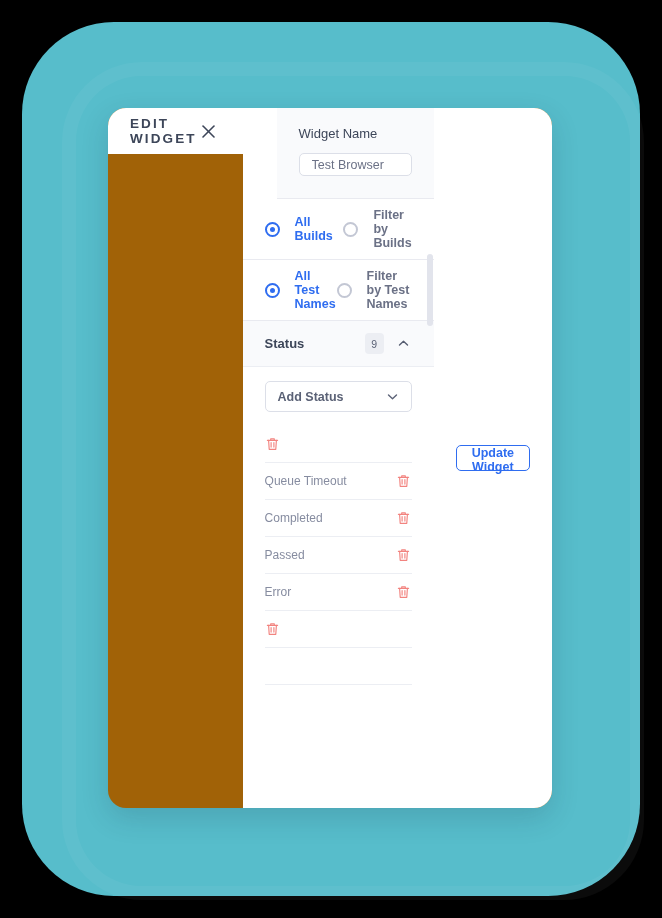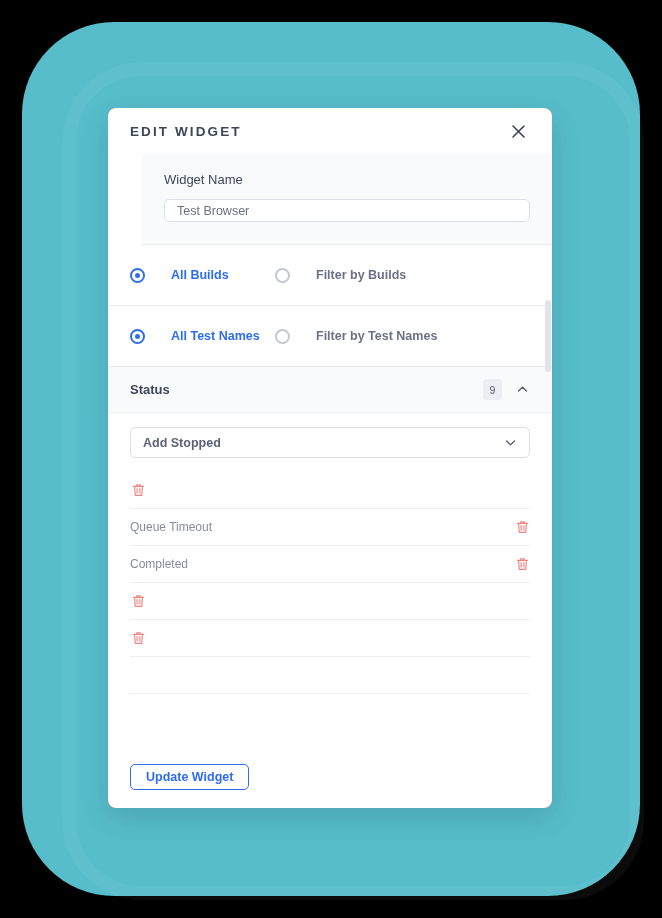--- a/index.html
+++ b/index.html
@@ -30,25 +30,25 @@
     border-radius: 80px;
     box-shadow: inset 0 0 0 14px rgba(255,255,255,0.045);
   }
 
   
   .dialog {
     position: absolute;
     left: 108px; top: 108px;
     width: 444px; height: 700px;
     background: #a16207;
-    border-radius: 8px;
+    border-radius: 18px;
     box-shadow: 0 10px 28px rgba(20,40,60,0.16);
     overflow: hidden;
     display: flex;
-    flex-direction: column;
+    flex-direction: row;
   }
 
   
   .dlg-header {
     height: 46px;
     flex: 0 0 46px;
     display: flex;
     align-items: center;
     padding: 0 22px 0 22px;
     background: #ffffff;
@@ -124,21 +124,21 @@
     align-items: center;
     height: 61px;
     padding: 0 22px;
     background: #ffffff;
     border-bottom: 1px solid #e9eaf0;
   }
   .radio-opt {
     display: flex;
     align-items: center;
     cursor: pointer;
-    gap: 26px;
+    gap: 15px;
   }
   .radio-opt.first { width: 145px; }
   .rdot {
     width: 15px; height: 15px;
     border-radius: 50%;
     border: 2px solid #c3c7d4;
     background: #ffffff;
     flex: 0 0 15px;
     position: relative;
   }
@@ -299,21 +299,21 @@
         <div class="count-badge">9</div>
         <div class="chev">
           <svg width="13" height="13" viewBox="0 0 13 13" fill="none" stroke="currentColor" stroke-width="1.4" stroke-linecap="round" stroke-linejoin="round">
             <polyline points="2.5,8 6.5,4.3 10.5,8"></polyline>
           </svg>
         </div>
       </div>
 
       <div class="select-wrap">
         <div class="fake-select">
-          <span class="val">Add Stopped</span>
+          <span class="val">Add Status</span>
           <span class="sel-chev">
             <svg width="13" height="13" viewBox="0 0 13 13" fill="none" stroke="currentColor" stroke-width="1.4" stroke-linecap="round" stroke-linejoin="round">
               <polyline points="2.5,5 6.5,8.7 10.5,5"></polyline>
             </svg>
           </span>
         </div>
       </div>
 
       <div class="status-list">
         <div class="status-item">
@@ -342,20 +342,32 @@
           <span class="trash">
             <svg width="13" height="14" viewBox="0 0 13 14" fill="none" stroke="currentColor" stroke-width="1.15" stroke-linecap="round" stroke-linejoin="round">
               <path d="M1.4 3.3h10.2"></path>
                 <path d="M4.7 3.3V1.9h3.6v1.4"></path>
               <path d="M2.6 3.3l.6 9h6.6l.6-9"></path>
               <path d="M5.1 5.6v4.5M7.9 5.6v4.5"></path>
             </svg>
           </span>
         </div>
         <div class="status-item">
+          <span class="lbl">Passed</span>
+          <span class="trash">
+            <svg width="13" height="14" viewBox="0 0 13 14" fill="none" stroke="currentColor" stroke-width="1.15" stroke-linecap="round" stroke-linejoin="round">
+              <path d="M1.4 3.3h10.2"></path>
+                <path d="M4.7 3.3V1.9h3.6v1.4"></path>
+              <path d="M2.6 3.3l.6 9h6.6l.6-9"></path>
+              <path d="M5.1 5.6v4.5M7.9 5.6v4.5"></path>
+            </svg>
+          </span>
+        </div>
+        <div class="status-item">
+          <span class="lbl">Error</span>
           <span class="trash">
             <svg width="13" height="14" viewBox="0 0 13 14" fill="none" stroke="currentColor" stroke-width="1.15" stroke-linecap="round" stroke-linejoin="round">
               <path d="M1.4 3.3h10.2"></path>
                 <path d="M4.7 3.3V1.9h3.6v1.4"></path>
               <path d="M2.6 3.3l.6 9h6.6l.6-9"></path>
               <path d="M5.1 5.6v4.5M7.9 5.6v4.5"></path>
             </svg>
           </span>
         </div>
         <div class="status-item">

